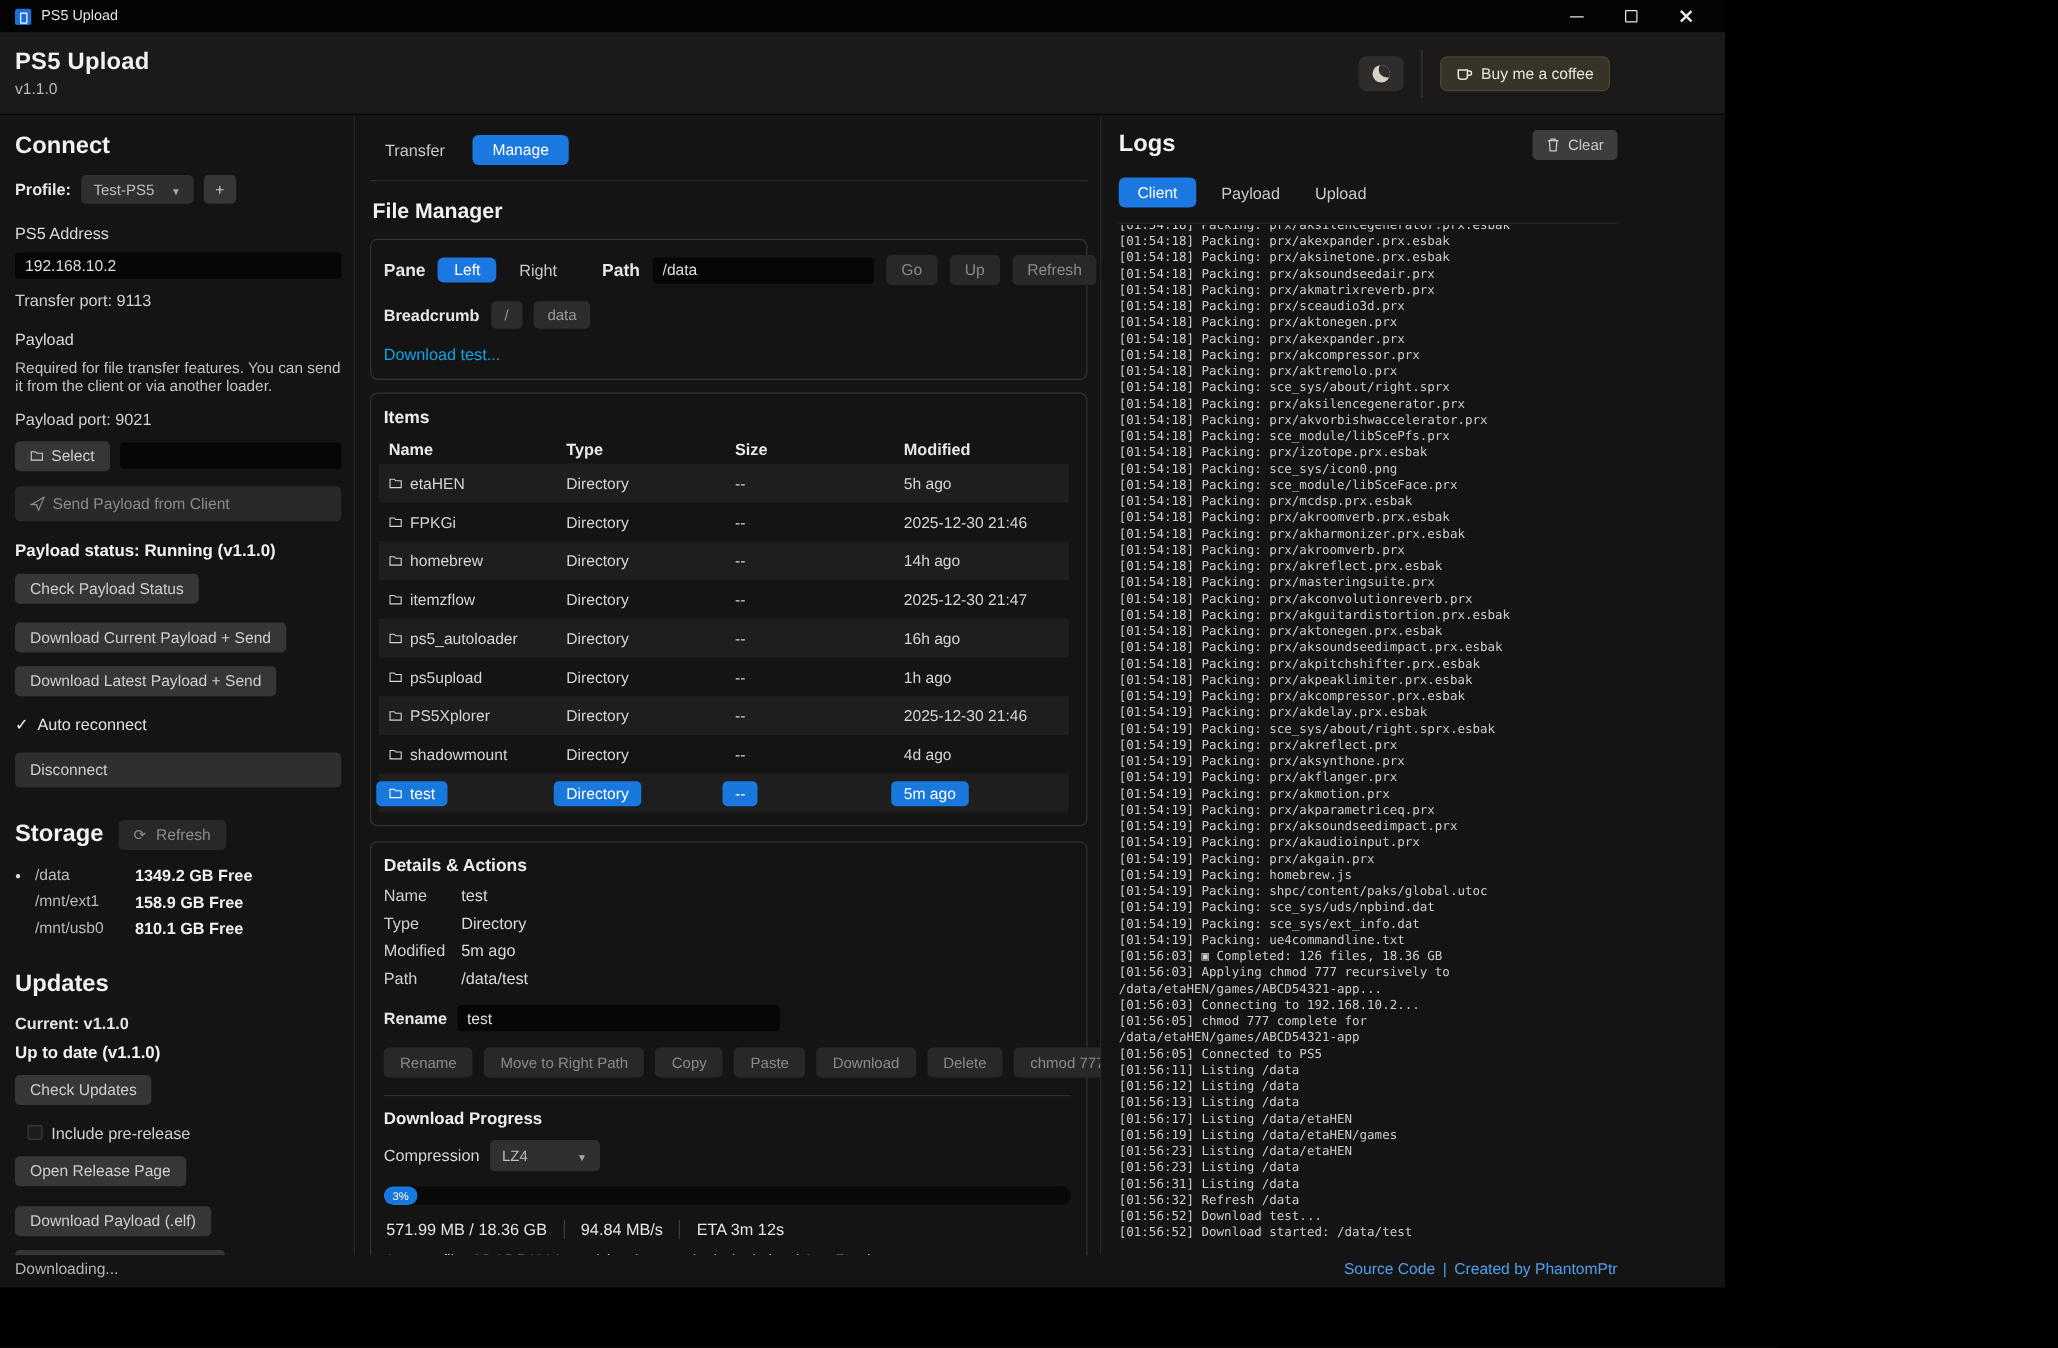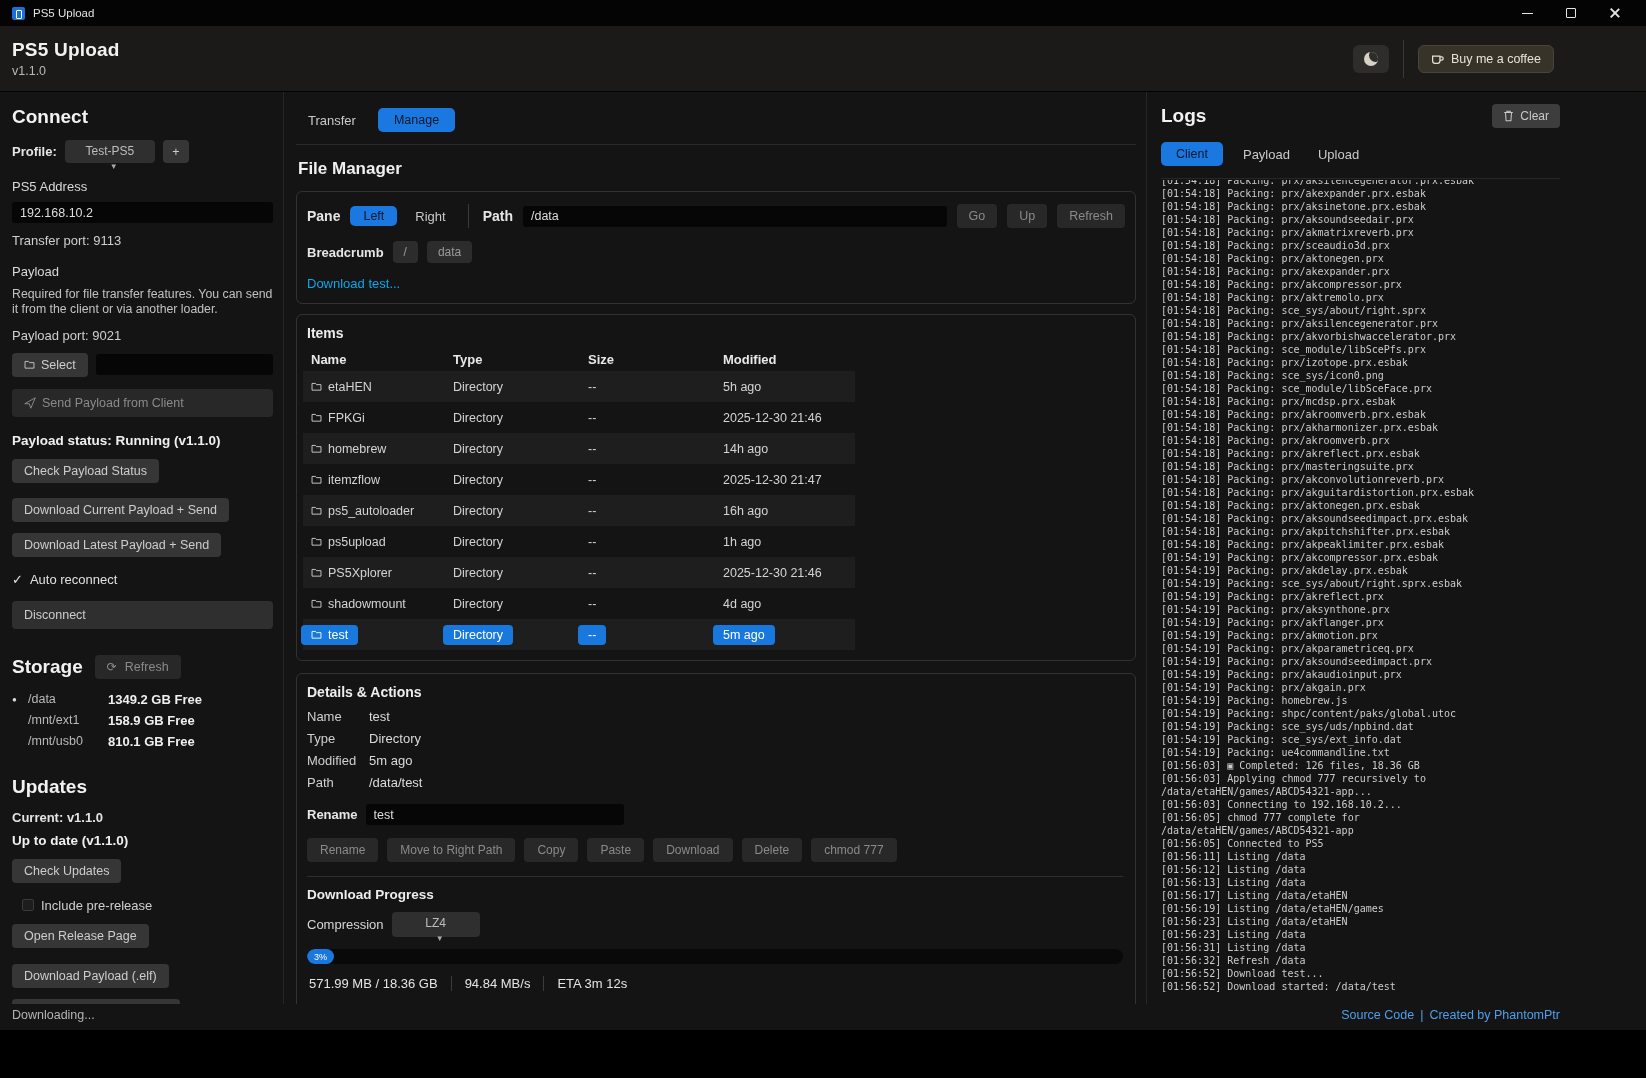--- a/index.html
+++ b/index.html
@@ -1,18 +1,18 @@
 <!DOCTYPE html>
 <html><head>
 <meta charset="utf-8">
 <style>
   * { box-sizing: border-box; margin: 0; padding: 0; }
   html,body { width:1646px; height:1078px; background:#000; overflow:hidden;
     font-family:"Liberation Sans","DejaVu Sans",sans-serif; }
-  .app { width:1646px; height:1030px; background:#141414; display:flex; flex-direction:column; color:#d6d6d6; }
+  .app { width:1380px; height:1030px; background:#141414; display:flex; flex-direction:column; color:#d6d6d6; }
 
   
   .titlebar { height:26px; background:#040404; display:flex; align-items:center; justify-content:space-between; padding:0 12px; flex:0 0 auto; }
   .tb-left { display:flex; align-items:center; gap:8px; }
   .app-icon { width:13px; height:13px; background:#1d6fd8; border-radius:2px; display:inline-block; position:relative; }
   .app-icon::after { content:""; position:absolute; left:4px; top:3px; width:4px; height:7px; border:1.5px solid #fff; border-radius:1px; }
   .tb-title { font-size:11.5px; color:#e2e2e2; }
   .tb-controls { display:flex; align-items:center; gap:30px; padding-right:12px; }
   .tb-btn { width:14px; height:14px; display:flex; align-items:center; justify-content:center; cursor:default; }
   .min-icon { width:11px; height:0; border-top:1.6px solid #e6e6e6; display:block; }
@@ -37,23 +37,23 @@
   .sidebar { width:284px; flex:0 0 auto; border-right:1px solid #262626; padding:14px 10px 0 12px; overflow:hidden; }
   .center { flex:1 1 auto; padding:10px 10px 0 12px; overflow:hidden; }
   .logs { width:500px; flex:0 0 auto; border-left:1px solid #262626; padding:12px 86px 0 14px; overflow:hidden; }
 
   
   .h-section { font-size:19px; font-weight:bold; color:#f2f2f2; }
   .btn { display:inline-flex; align-items:center; gap:6px; background:#363636; color:#cdcdcd; border:none; border-radius:4px; font-size:12.5px; padding:5px 12px; cursor:pointer; font-family:inherit; white-space:nowrap; }
   .btn.dim { background:#282828; color:#8a8a8a; }
   .btn.block { display:flex; width:100%; justify-content:flex-start; padding:7px 12px; }
   .text-input { background:#060606; border:none; border-radius:3px; color:#ddd; font-size:12.5px; padding:3px 8px; height:21px; font-family:inherit; }
-  .dropdown { display:inline-flex; align-items:center; justify-content:space-between; background:#2f2f2f; color:#bdbdbd; border:none; border-radius:4px; font-size:12px; padding:4px 10px; cursor:pointer; font-family:inherit;flex-direction:column; }
+  .dropdown { display:inline-flex; align-items:center; justify-content:space-between; background:#2f2f2f; color:#bdbdbd; border:none; border-radius:4px; font-size:12px; padding:4px 10px; cursor:pointer; font-family:inherit; }
   .caret::after { content:"▼"; font-size:8px; color:#a9a9a9; margin-left:8px; }
-  .chip-blue { background:#1b78e0; color:#0f172a; border:none; border-radius:5px; font-size:12.5px; padding:4px 14px; cursor:pointer; font-family:inherit; }
+  .chip-blue { background:#1b78e0; color:#ffffff; border:none; border-radius:5px; font-size:12.5px; padding:4px 14px; cursor:pointer; font-family:inherit; }
   .tab-plain { background:none; border:none; color:#c9c9c9; font-size:13px; cursor:pointer; font-family:inherit; padding:4px 8px; }
 
   
   .row { display:flex; align-items:center; gap:8px; }
   .lbl { font-size:13px; color:#d6d6d6; }
   .lbl-strong { font-size:13px; color:#e6e6e6; font-weight:bold; }
   .profile-row { margin-top:12px; }
   .profile-dd { width:90px; height:23px; }
   .plus-btn { width:26px; height:23px; justify-content:center; padding:0; }
   .field-label { font-size:13px; color:#d9d9d9; margin-top:16px; }

